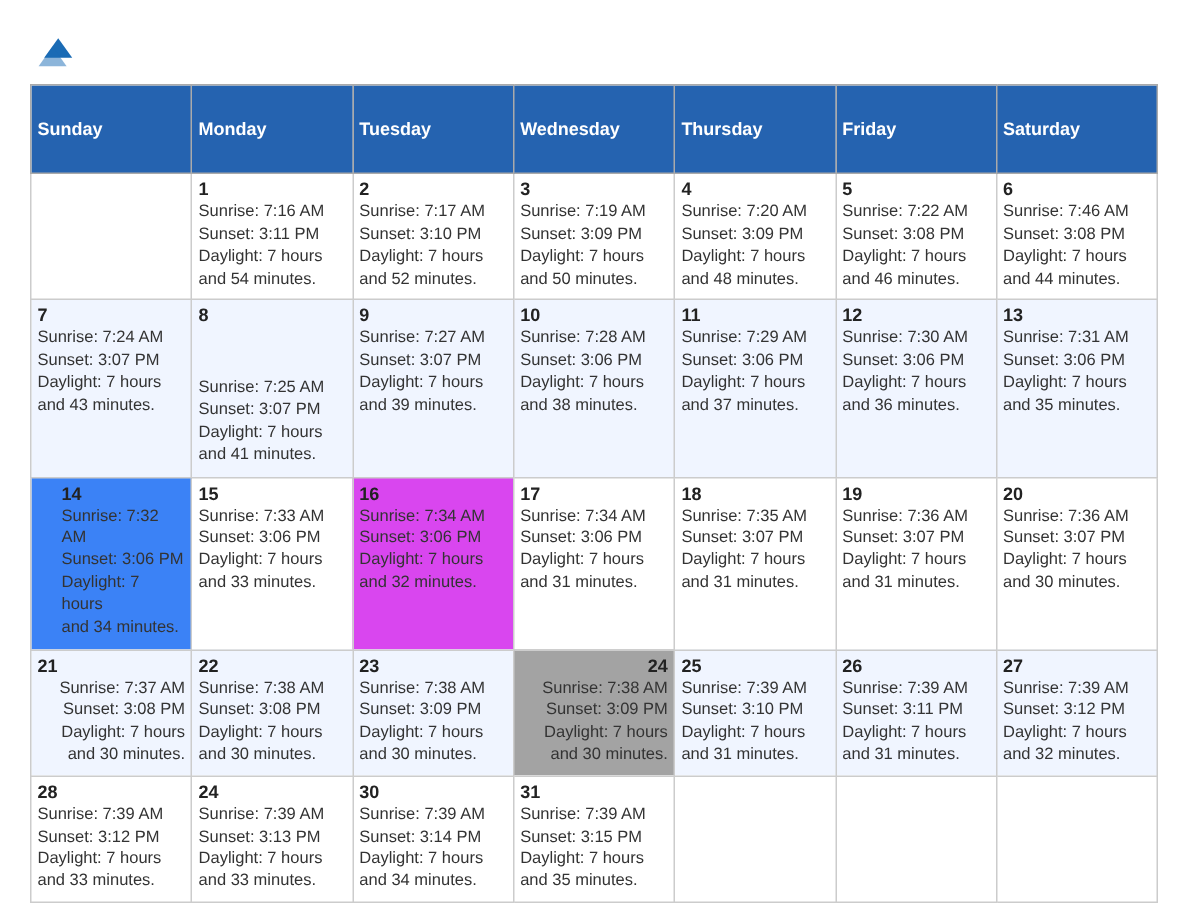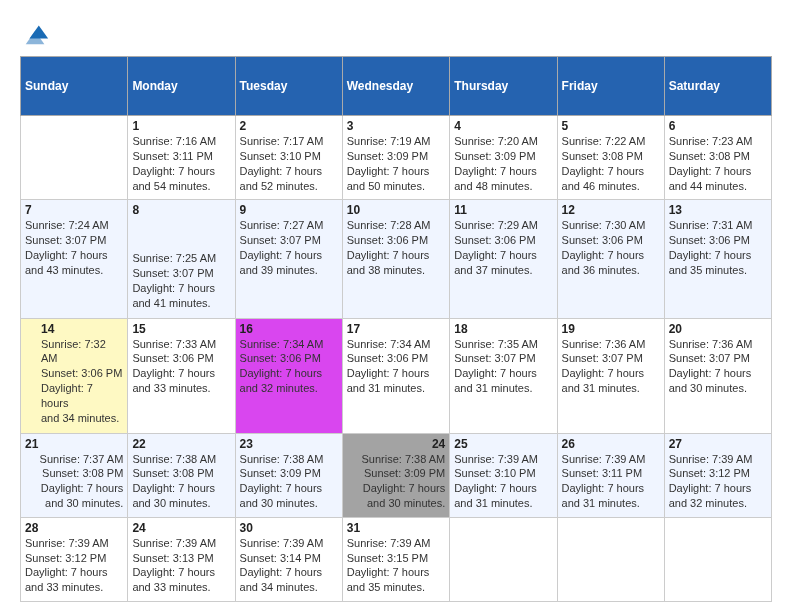--- a/index.html
+++ b/index.html
@@ -155,21 +155,21 @@
           </td>
           <td style="background-color: rgb(255, 255, 255);">
             <span class="day-num">5</span>
             <div class="cell-info" style="white-space: pre-line;">Sunrise: 7:22 AM
 Sunset: 3:08 PM
 Daylight: 7 hours
 and 46 minutes.</div>
           </td>
           <td style="background-color: rgb(255, 255, 255);">
             <span class="day-num">6</span>
-            <div class="cell-info" style="white-space: pre-line;">Sunrise: 7:23 AM
+            <div class="cell-info" style="white-space: pre-line;">Sunrise: 7:46 AM
 Sunset: 3:08 PM
 Daylight: 7 hours
 and 44 minutes.</div>
           </td>
         </tr>
         <tr>
           <td style="background-color: rgb(240, 245, 255);">
             <span class="day-num">7</span>
             <div class="cell-info" style="white-space: pre-line;">Sunrise: 7:24 AM
 Sunset: 3:07 PM
@@ -213,21 +213,21 @@
           </td>
           <td style="background-color: rgb(240, 245, 255);">
             <span class="day-num">13</span>
             <div class="cell-info" style="white-space: pre-line;">Sunrise: 7:31 AM
 Sunset: 3:06 PM
 Daylight: 7 hours
 and 35 minutes.</div>
           </td>
         </tr>
         <tr>
-          <td style="background-color: #fef9c3; padding-left: 20px;">
+          <td style="background-color: #3b82f6; padding-left: 20px;">
             <span class="day-num">14</span>
             <div class="cell-info" style="white-space: pre-line;">Sunrise: 7:32 AM
 Sunset: 3:06 PM
 Daylight: 7 hours
 and 34 minutes.</div>
           </td>
           <td style="background-color: rgb(255, 255, 255);">
             <span class="day-num">15</span>
             <div class="cell-info" style="white-space: pre-line;">Sunrise: 7:33 AM
 Sunset: 3:06 PM

